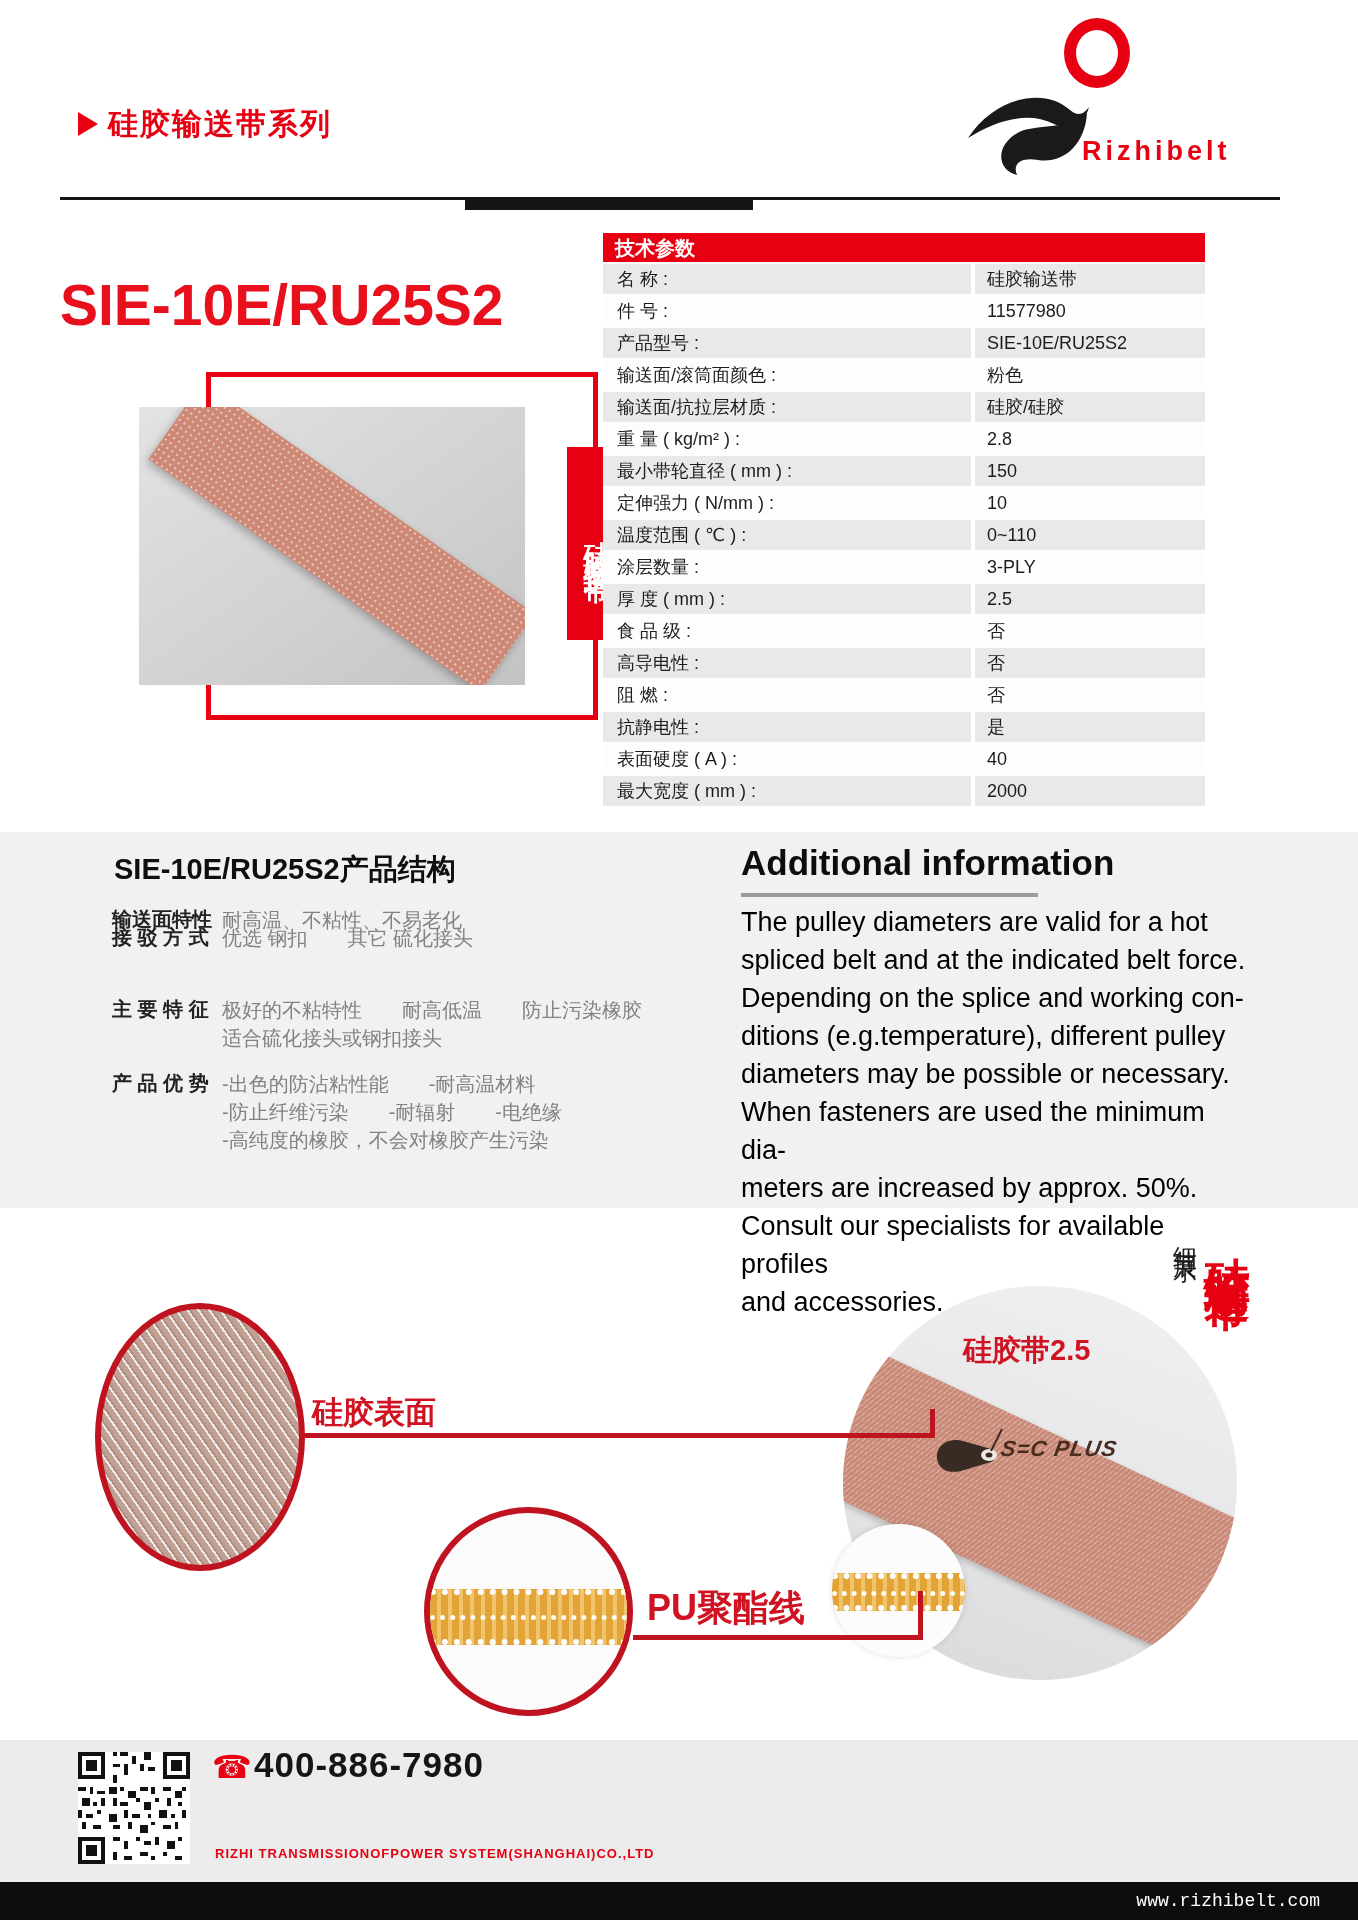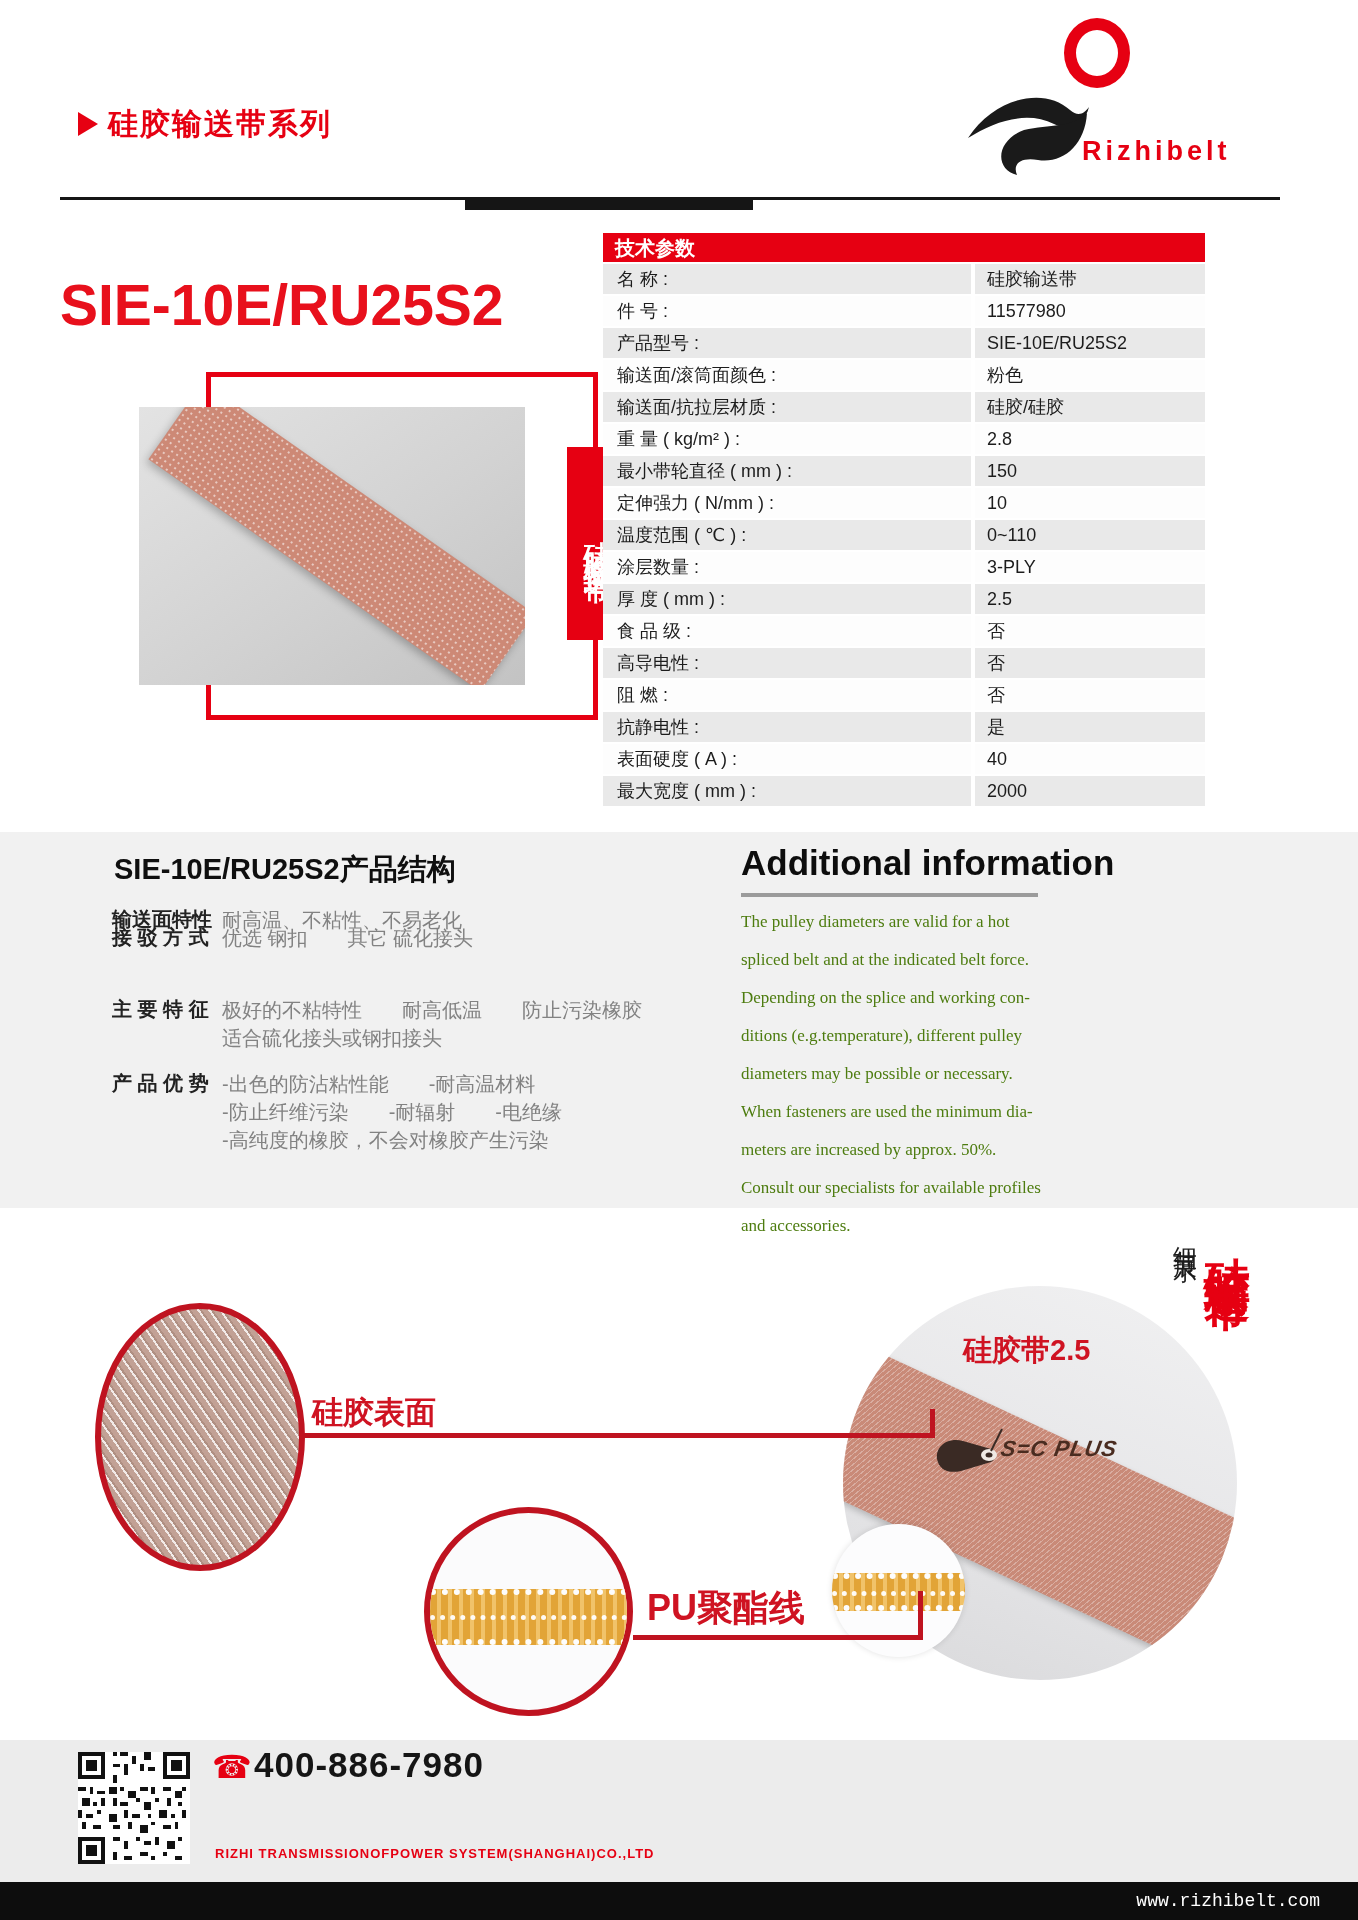--- a/index.html
+++ b/index.html
@@ -38,21 +38,21 @@
   .sv{flex:1;padding-left:12px;font-size:18px;color:#1c1c1c;line-height:30px;white-space:nowrap;}
 
   
   .gray-band{background:#f1f1f1;}
   .structure-title{font-size:29px;font-weight:bold;color:#0f0f0f;}
   .st-row{display:flex;}
   .st-label{width:110px;font-size:20px;font-weight:bold;color:#222;flex:none;}
   .st-value{font-size:20px;color:#828282;white-space:pre-line;line-height:28px;}
   .add-title{font-size:35px;font-weight:bold;color:#0d0d0d;}
   .add-underline{background:#9b9b9b;}
-  .add-body{font-size:17px;line-height:38px;color:#4d7c0f;white-space:pre-line;font-family:Liberation Serif, serif;}
+  .add-body{font-size:27px;line-height:38px;color:#000000;white-space:pre-line;}
 
   
   .detail-ellipse{box-sizing:border-box;border:6px solid #bf1320;border-radius:50%;overflow:hidden;
       background-color:#c2a195;
       background-image:repeating-linear-gradient(55deg,rgba(255,255,255,0.78) 0 2px,rgba(120,90,75,0.25) 2px 4px,transparent 4px 9px);}
   .red-label{color:#cf1322;font-weight:bold;}
   .callout{background:#bf1320;}
   .detail-circle-pu{box-sizing:border-box;border:6px solid #bf1320;border-radius:50%;background:#fbfbfc;overflow:hidden;}
   .yellow-band{background:repeating-linear-gradient(90deg,#e2a437 0 7px,#f1c36a 7px 11px);
       border-top:6px dotted #fdfdfd;border-bottom:6px dotted #fdfdfd;box-sizing:border-box;}

